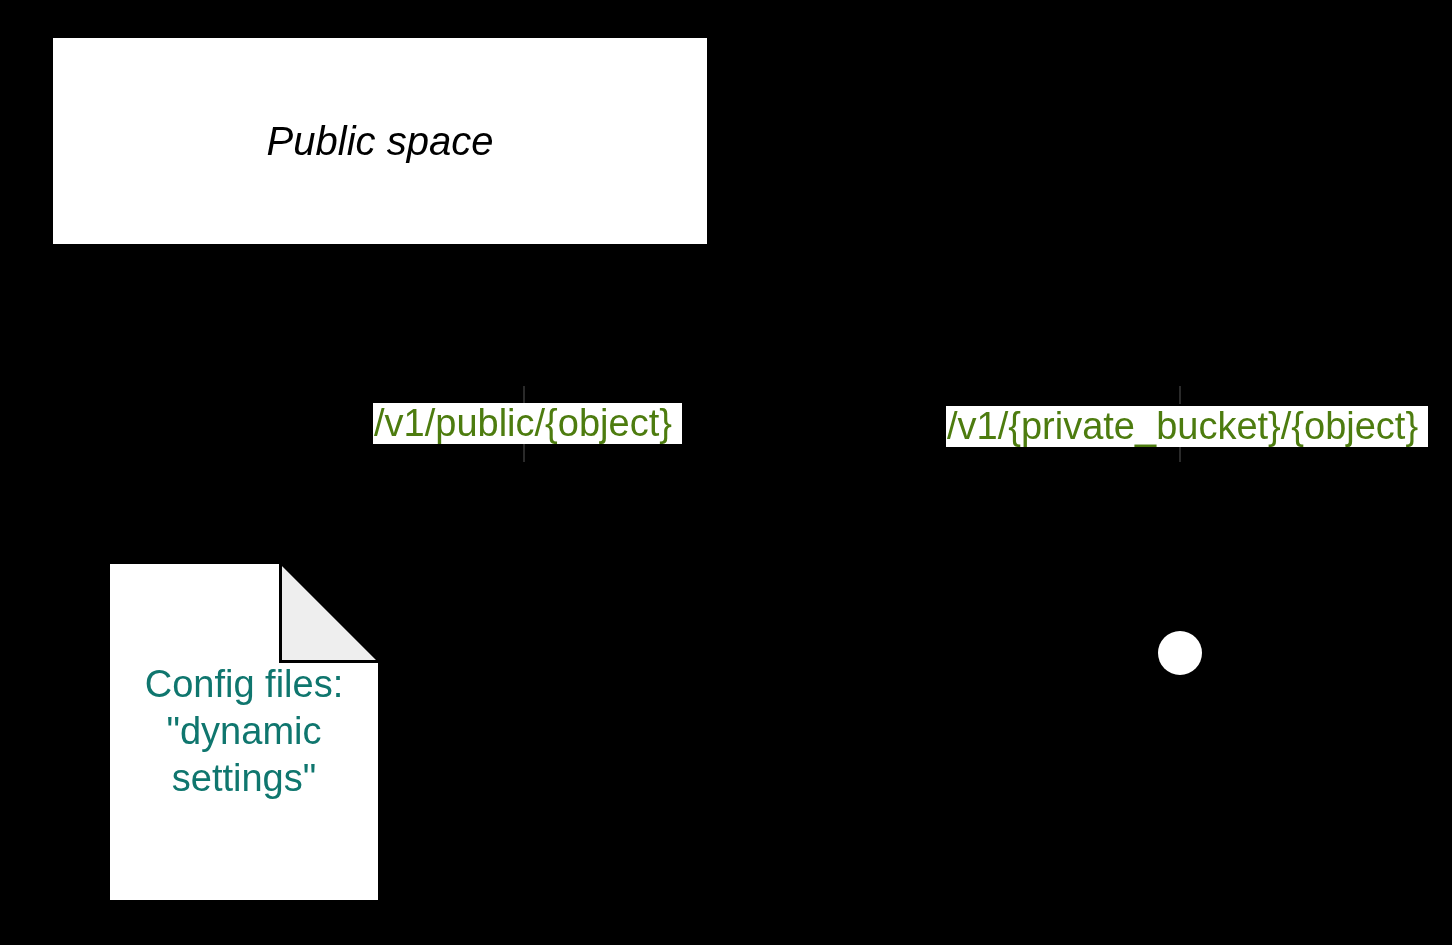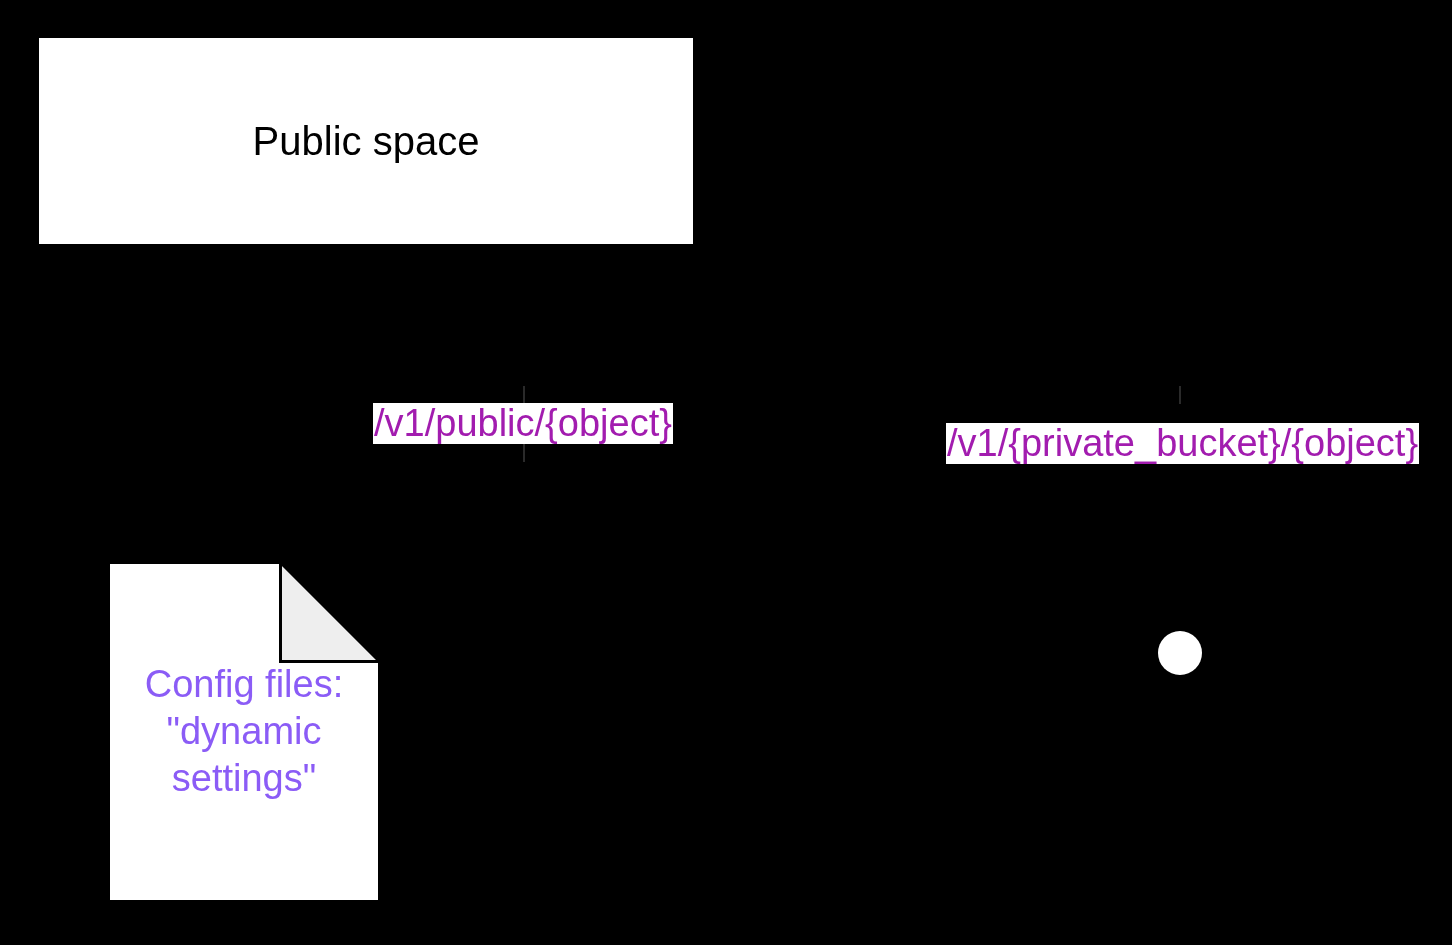--- a/index.html
+++ b/index.html
@@ -34,37 +34,37 @@
   }
   .space-box .space-label {
     color: #000000;
     font-size: 40px;
     line-height: 1.1;
     letter-spacing: 0px;
     white-space: nowrap;
     text-align: center;
   }
 
-  #public-space-box  { left: 38px;  top: 37px; width: 656px; height: 208px; }
+  #public-space-box  { left: 52px;  top: 37px; width: 656px; height: 208px; font-style: italic; }
   #private-space-box { left: 974px; top: 37px; width: 412px; height: 208px; }
 
   
   .edge-label {
     background: #ffffff;
-    color: #a21caf;
+    color: #4d7c0f;
     font-size: 38px;
     line-height: 38px;
     white-space: nowrap;
-    padding: 0px 1px 1px 1px;
+    padding: 0px 10px 1px 1px;
     display: flex;
     align-items: center;
     justify-content: center;
   }
   #public-path-label  { left: 373px; top: 403px; height: 41px; }
-  #private-path-label { left: 946px; top: 423px; height: 41px; }
+  #private-path-label { left: 946px; top: 406px; height: 41px; }
 
   
   .connector-stub {
     position: absolute;
     width: 2px;
     background: #2a2a2a;
   }
 
   
   #config-doc {
@@ -78,21 +78,21 @@
     left: 0; top: 0;
     width: 274px;
     height: 342px;
     display: block;
   }
   #config-doc .doc-text {
     position: absolute;
     left: 0;
     top: 100px;
     width: 274px;
-    color: #8b5cf6;
+    color: #0f766e;
     font-size: 38px;
     line-height: 47px;
     text-align: center;
     white-space: pre-line;
   }
 
   
   #state-circle {
     left: 1158px;
     top: 631px;

